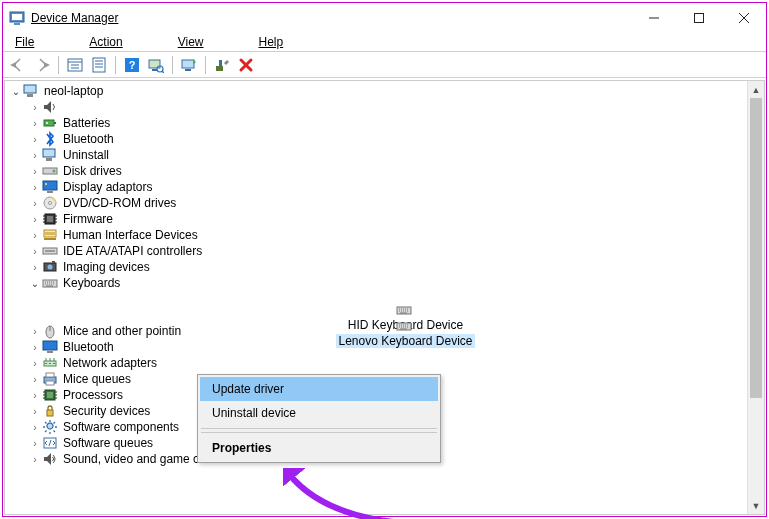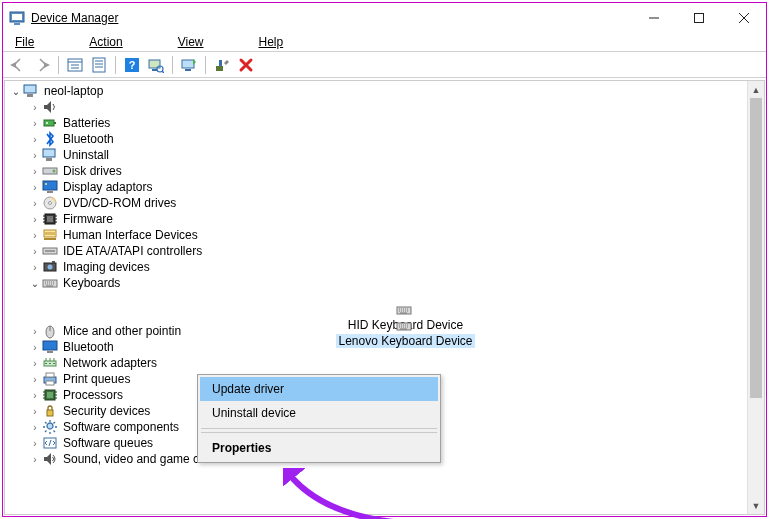--- a/index.html
+++ b/index.html
@@ -494,21 +494,21 @@
         </div>
         <div class="tree-row indent-2">
           <span class="arrow ">›</span>
           <span class="tree-icon">
             <svg width="16" height="16" viewBox="0 0 16 16">
               <rect x="2" y="6" width="12" height="6" fill="#88b7e6" stroke="#2a5a8f"></rect>
               <rect x="4" y="2" width="8" height="4" fill="#fff" stroke="#888"></rect>
               <rect x="4" y="10" width="8" height="4" fill="#fff" stroke="#888"></rect>
             </svg>
           </span>
-          <span class="label">Print queues</span>
+          <span class="label">Mice queues</span>
         </div>
         <div class="tree-row indent-2">
           <span class="arrow ">›</span>
           <span class="tree-icon">
             <svg width="16" height="16" viewBox="0 0 16 16">
               <rect x="3" y="3" width="10" height="10" fill="#3b6e3b" stroke="#1e3e1e"></rect>
               <rect x="5" y="5" width="6" height="6" fill="#6aa86a"></rect>
               <line x1="3" y1="5" x2="1" y2="5" stroke="#1e3e1e"></line>
               <line x1="3" y1="8" x2="1" y2="8" stroke="#1e3e1e"></line>
               <line x1="3" y1="11" x2="1" y2="11" stroke="#1e3e1e"></line>

